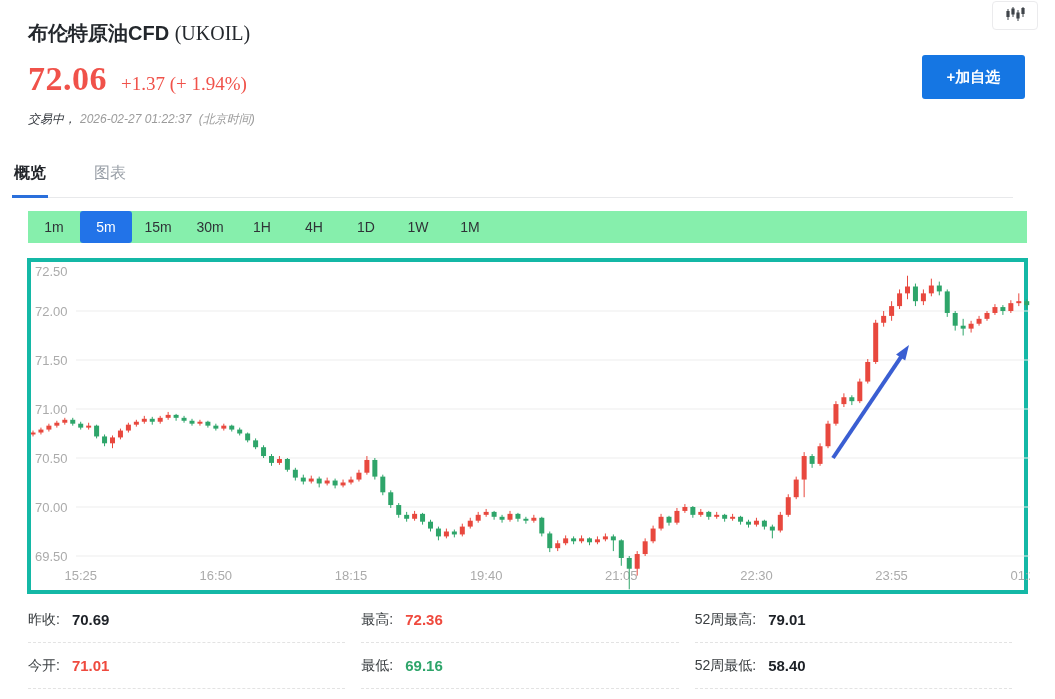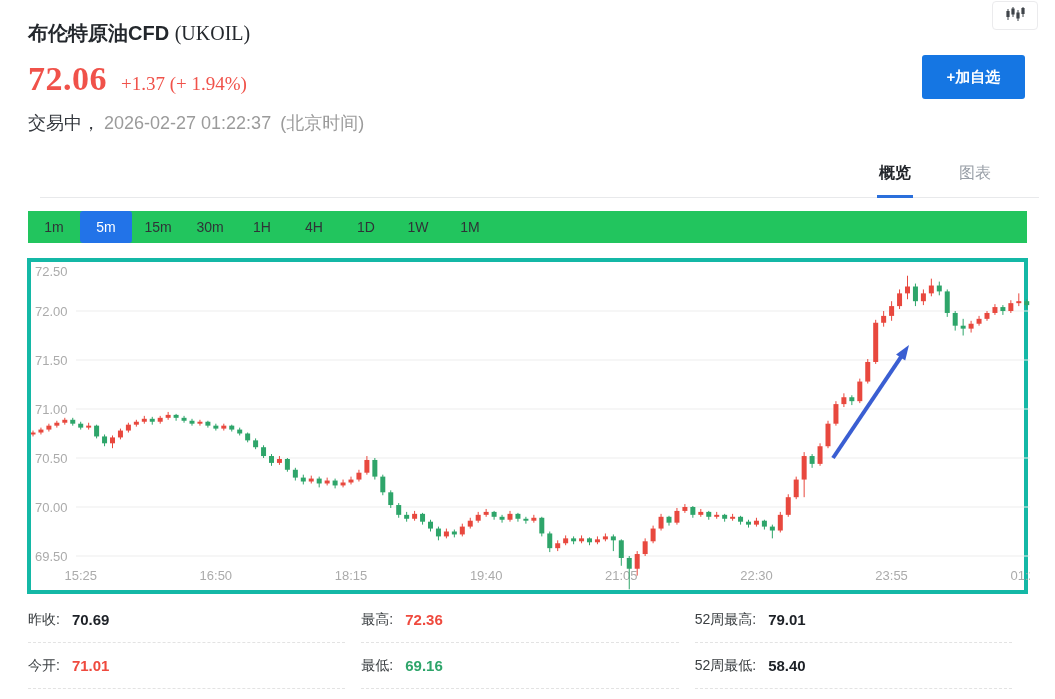--- a/index.html
+++ b/index.html
@@ -5,37 +5,37 @@
   * { box-sizing: border-box; margin: 0; padding: 0; }
   body { background:#fff; font-family:"Liberation Sans","DejaVu Sans",sans-serif; }
   .page { position:relative; width:1042px; height:699px; background:#fff; overflow:hidden; }
 
   
   .title { position:absolute; left:28px; top:20px; font-size:20px; font-weight:700; color:#24282d; }
   .title .symbol { font-family:"Liberation Serif","DejaVu Serif",serif; font-weight:400; }
   .price-row { position:absolute; left:28px; top:60px;font-family:Liberation Serif, serif; }
   .price { font-size:34px; font-weight:700; color:#f0524a; letter-spacing:.5px; }
   .change { font-size:19px; color:#f0524a; margin-left:14px; }
-  .status-row { position:absolute; left:28px; top:111px; font-size:18px; }
+  .status-row { position:absolute; left:28px; top:111px; font-size:12px;font-style:italic; }
   .status-row .trading { color:#33373d; }
   .status-row .time { color:#9b9b9b; margin-left:4px; }
   .add-btn { position:absolute; left:922px; top:55px; width:103px; height:44px; background:#1576e3;
              border:none; border-radius:3px; color:#fff; font-size:15px; cursor:pointer;
              font-family:inherit;font-weight:bold; }
 
   
-  .tabs { position:absolute; left:40px; top:163px; width:999px; border-bottom:1px solid #e8e9eb;text-align:right; }
+  .tabs { position:absolute; left:14px; top:163px; width:999px; border-bottom:1px solid #e8e9eb; }
   .tab { display:inline-block; position:relative; font-size:16px; color:#9aa0a8; padding-bottom:13px;
          margin-right:48px; cursor:pointer; }
   .tab.active { color:#23262b; font-weight:700; }
   .tab.active::after { content:""; position:absolute; left:-2px; right:-2px; bottom:-1px; height:3px;
          background:#2a6fdb; }
 
   
-  .interval-bar { position:absolute; left:28px; top:211px; width:999px; height:32px; background:#22c55e;
+  .interval-bar { position:absolute; left:28px; top:211px; width:999px; height:32px; background:#86efac;
                   display:flex; }
   .ibtn { width:52px; height:32px; line-height:32px; text-align:center; font-size:14px; color:#2f3337;
           cursor:pointer; }
   .ibtn.active { background:#2273e8; color:#fff; border-radius:3px; }
   .chart-style-btn { position:absolute; right:4px; top:1px; width:46px; height:29px; background:#fff;
           border:1px solid #ebebed; border-radius:4px; display:flex; align-items:center;
           justify-content:center; cursor:pointer; }
 
   
   .chart-box { position:absolute; left:27px; top:258px; width:1001px; height:336px;

